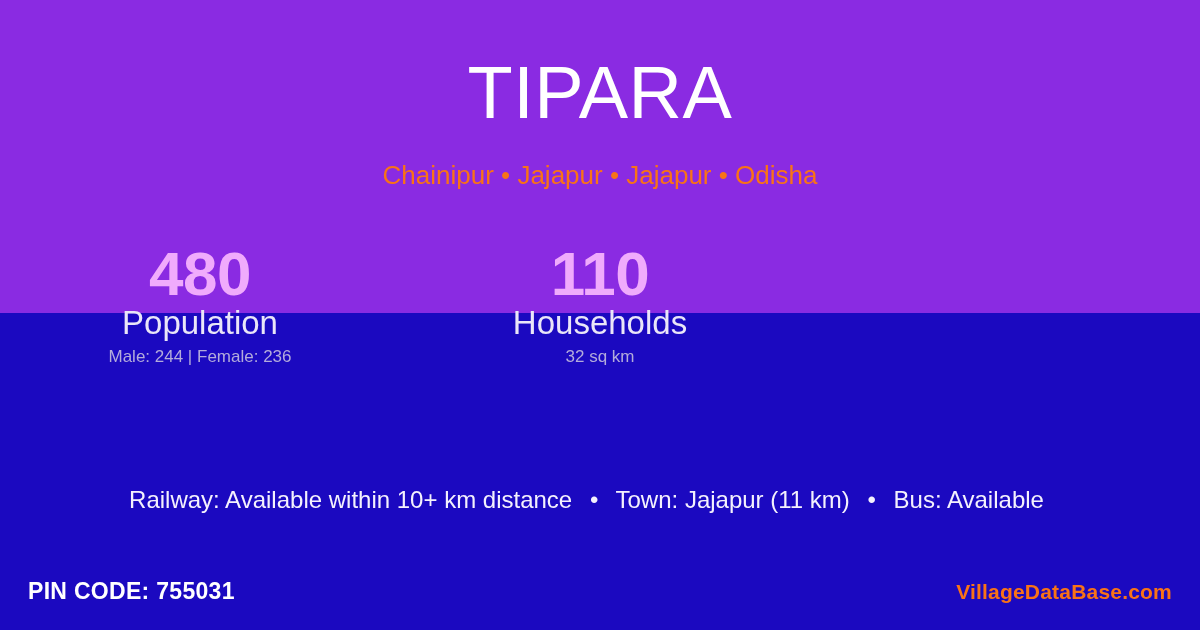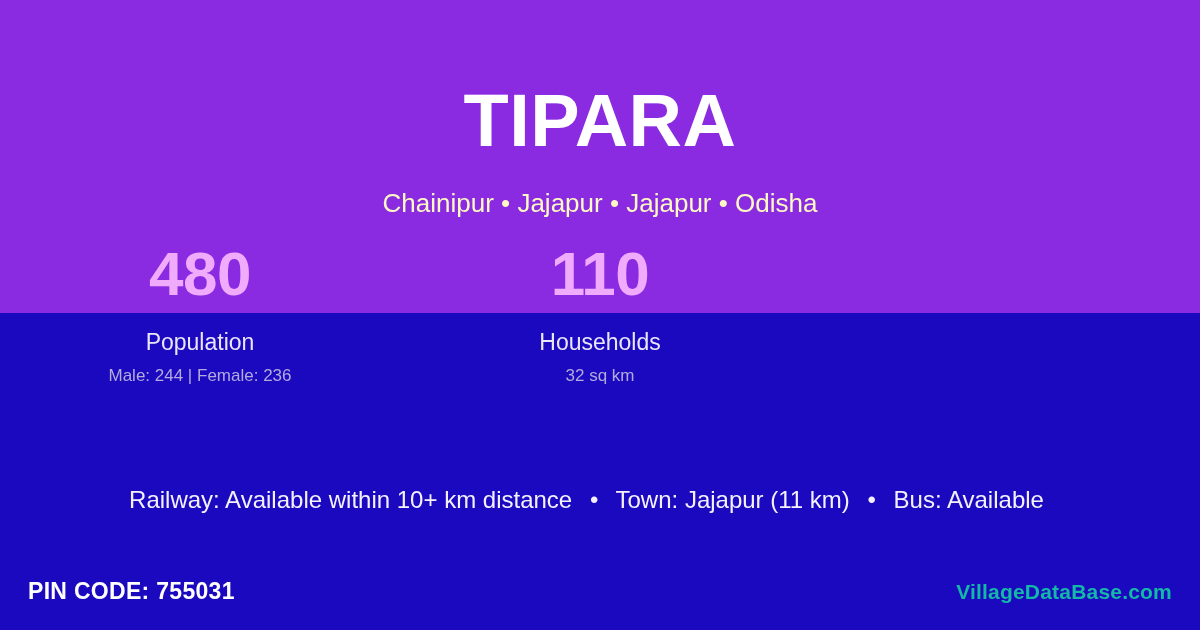--- a/index.html
+++ b/index.html
@@ -35,36 +35,36 @@
   
   .title-block {
     position: absolute;
     left: 0;
     top: 0;
     width: 1200px;
     text-align: center;
   }
 
   .village-title {
-    margin: 0;
-    padding-top: 84px;
+    margin: 8px;
+    padding-top: 48px;
     font-size: 74px;
     line-height: 1;
-    font-weight: bold;
+    font-weight: normal;
     color: #ffffff;
     letter-spacing: 0.5px;
   }
 
   .village-subtitle {
     margin: 10px;
     padding-top: 22px;
     font-size: 26px;
     line-height: 1;
     font-weight: normal;
-    color: #fef9c3;
+    color: #f97316;
   }
 
   
   .stats-row {
     position: absolute;
     left: 0;
     top: 243px;
     width: 1200px;
     display: flex;
   }
@@ -76,22 +76,22 @@
 
   .stat-value {
     font-size: 62px;
     line-height: 62px;
     font-weight: bold;
     color: #f0abfc;
     letter-spacing: -0.5px;
   }
 
   .stat-label {
-    margin-top: 24px;
-    font-size: 23px;
+    margin-top: 5px;
+    font-size: 33px;
     line-height: 26px;
     font-weight: normal;
     color: #eae6f8;
   }
 
   .stat-sub {
     margin-top: 12px;
     font-size: 17px;
     line-height: 18px;
     font-weight: normal;
@@ -135,21 +135,21 @@
     color: #ffffff;
     letter-spacing: 0.3px;
   }
   .watermark {
     position: absolute;
     right: 28px;
     top: 9px;
     font-size: 21px;
     line-height: 26px;
     font-weight: bold;
-    color: #14b8a6;
+    color: #f97316;
     letter-spacing: 0.2px;
   }
 </style>
 </head>
 <body>
 
 <div class="card">
 
   <div class="hero-band"></div>
 

